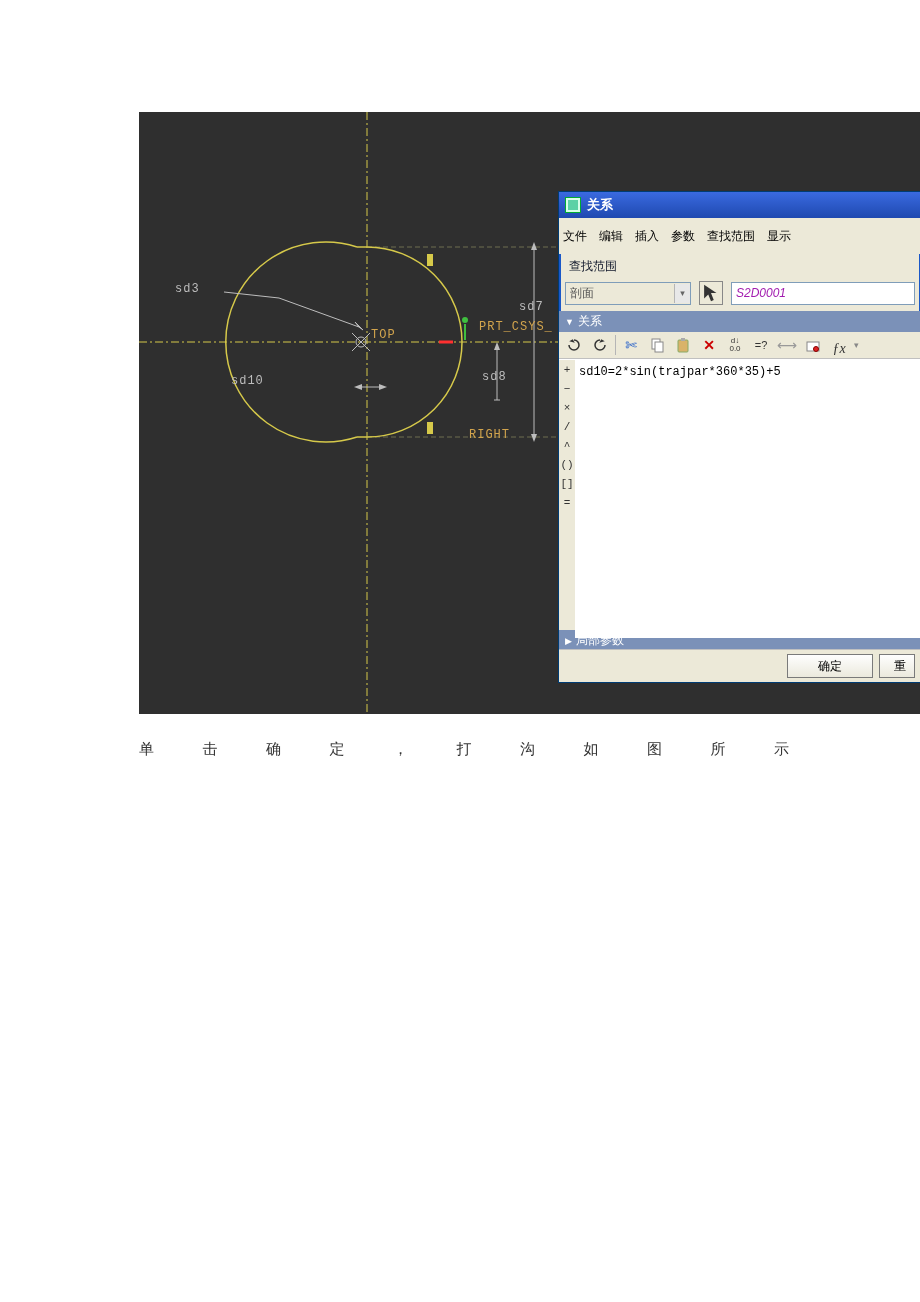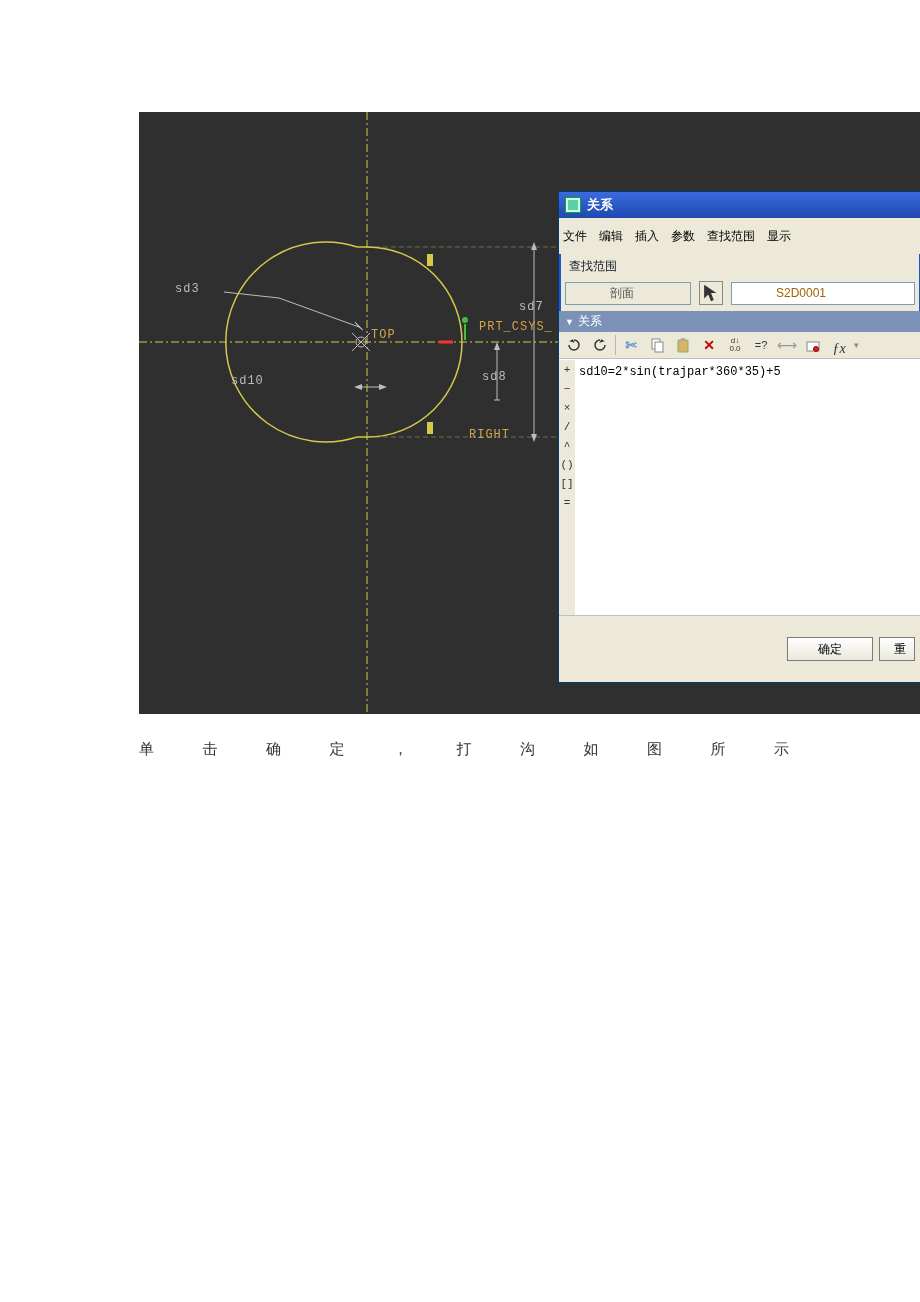--- a/index.html
+++ b/index.html
@@ -17,36 +17,36 @@
   .menubar { height:20px; background:#ece9d8; font-size:12px; display:flex; align-items:center; padding:8px 4px; gap:12px; user-select:none; }
   .menubar span { cursor:default; }
 
   .section-head { background:#7b91b8; color:#fff; font-size:12px; padding:2px 6px; display:flex; align-items:center; gap:4px; }
   .section-head.collapsed::before { content:"▶"; font-size:9px; }
   .section-head.expanded::before { content:"▼"; font-size:9px; }
   .section-head.label-only { background:none; color:#0f172a; }
   .combo-row { padding:6px; display:flex; gap:8px; align-items:center; }
   .combo { display:inline-flex; align-items:center; height:21px; border:1px solid #7f9db9; background:#fff; }
   .combo.disabled { background:#ece9d8; color:#888; }
-  .combo input { border:none; outline:none; height:19px; padding:0 4px; font-size:12px; background:transparent;margin-left:40px; }
+  .combo input { border:none; outline:none; height:19px; padding:0 4px; font-size:12px; background:transparent; }
   .combo .drop { width:16px; height:19px; background:#e8e8e8; border-left:1px solid #b5b5b5; display:flex; align-items:center; justify-content:center; font-size:9px; color:#666; }
   .pick-btn { width:22px; height:22px; border:1px solid #888; background:#ece9d8; display:inline-flex; align-items:center; justify-content:center; font-size:12px; cursor:default; }
 
   .toolbar { height:26px; background:#ece9d8; display:flex; align-items:center; padding:0 4px; gap:4px; border-bottom:1px solid #c0c0c0; }
   .tool { width:22px; height:22px; display:inline-flex; align-items:center; justify-content:center; font-size:14px; color:#333; cursor:default; font-family:Arial,sans-serif; }
   .tool.sep { width:1px; height:20px; background:#b5b5b5; }
   .tool svg { width:16px; height:16px; }
 
   .editor-wrap { display:flex; height:270px; background:#fff; border-top:1px solid #fff; }
   .opcol { width:16px; background:#ece9d8; display:flex; flex-direction:column; align-items:center; padding-top:2px; gap:2px; font-family:"Courier New",monospace; font-size:11px; color:#333; }
   .opcol span { height:17px; line-height:17px; cursor:default; }
   .editor { flex:1; }
   .editor textarea { width:100%; height:100%; border:none; outline:none; resize:none; font-family:"Courier New",monospace; font-size:12px; padding:4px; line-height:16px; color:#000; background:#fff; }
 
-  .footer { position:absolute; bottom:0; left:0; right:0; height:32px; background:#ece9d8; border-top:1px solid #c0c0c0; display:flex; justify-content:flex-end; align-items:center; padding:17px 6px; gap:6px; }
+  .footer { position:absolute; bottom:0; left:0; right:0; height:32px; background:#ece9d8; border-top:1px solid #c0c0c0; display:flex; justify-content:flex-end; align-items:center; padding:0 6px; gap:6px; }
   .btn { height:22px; min-width:64px; border:1px solid #7a7a7a; background:linear-gradient(#fefefe,#ebe9dd); font-size:12px; display:inline-flex; align-items:center; justify-content:center; cursor:default; padding:0 10px; }
   .btn.partial { min-width:20px; padding:0 4px 0 10px; }
 
   #caption { position:absolute; left:139px; top:740px; width:650px; font-size:15px; color:#333; line-height:1.2; display:flex; justify-content:space-between; }
 </style>
 </head>
 <body>
 
 <div id="page">
 
@@ -110,21 +110,21 @@
       <span class="combo disabled" style="width:124px;">
         <input disabled="" style="width: 100px;" value="剖面">
         <span class="drop">▾</span>
       </span>
       <span class="pick-btn">
         <svg viewBox="0 0 16 16">
             <path d="M3 2 L3 12 L6 9 L8 14 L10 13 L8 8 L12 8 Z" fill="#333"></path>
           </svg>
       </span>
       <span class="combo" style="flex:1;">
-        <input style="width: 100%; color: #a16207; " value="S2D0001">
+        <input style="width: 100%; color: #a21caf; font-style: italic;" value="S2D0001">
       </span>
     </div>
 
     <div class="section-head expanded">关系</div>
 
     <div class="toolbar">
       <span class="tool">
           <svg viewBox="0 0 16 16">
             <path d="M8 3 A5 5 0 1 1 3 8" fill="none" stroke="#333" stroke-width="1.5"></path>
             <path d="M4 3 L8 3 L8 7 Z" fill="#333" transform="rotate(-30 6 5)"></path>

